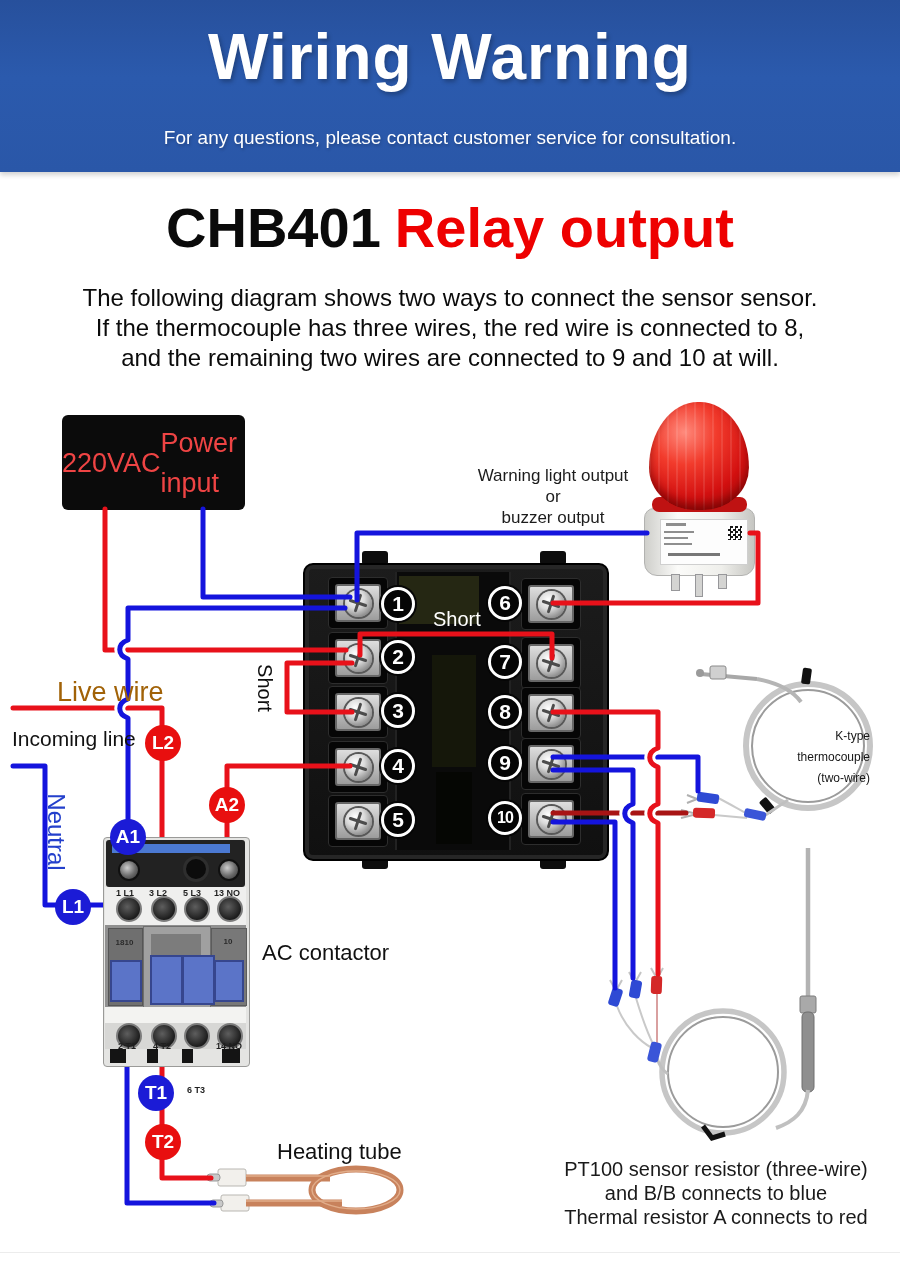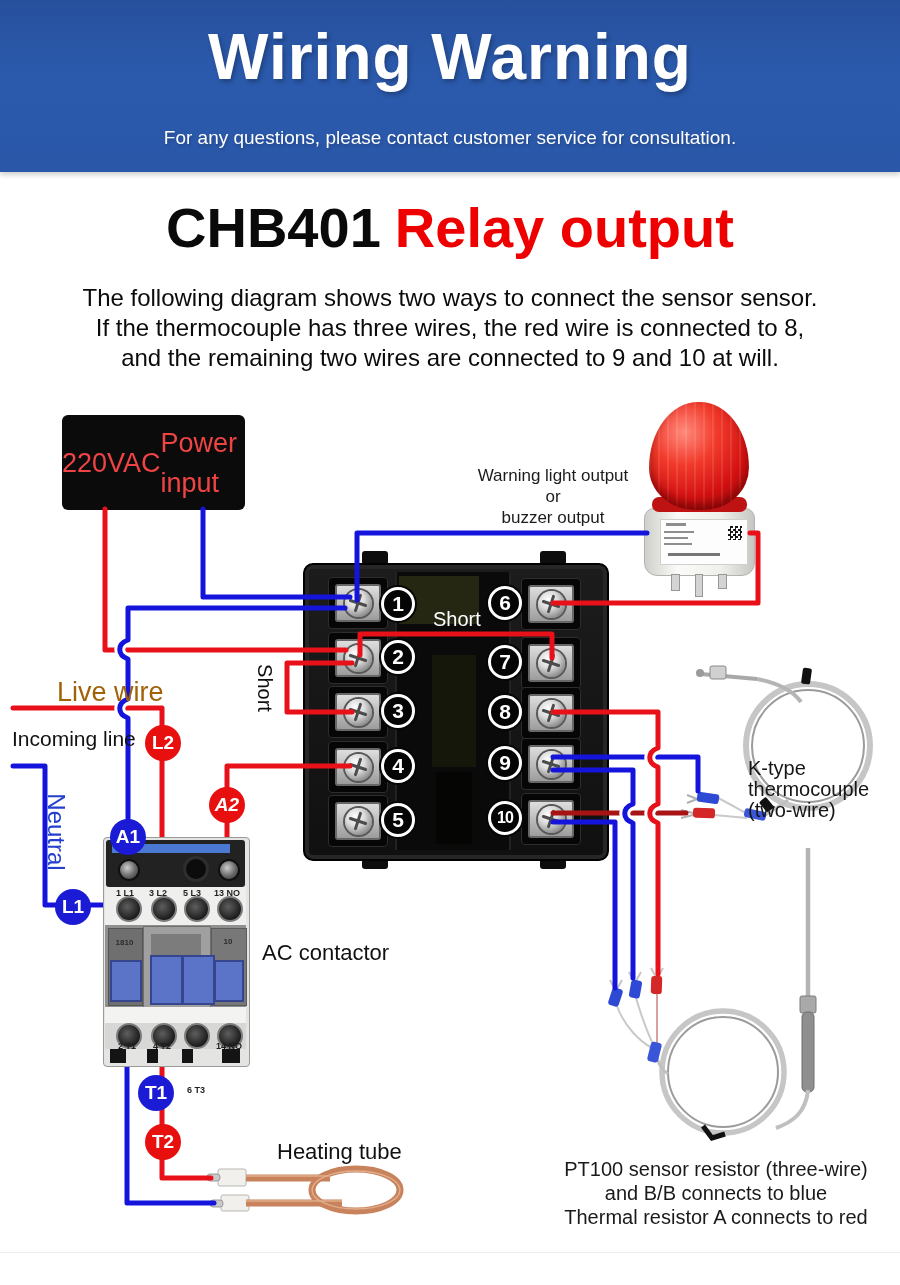--- a/index.html
+++ b/index.html
@@ -97,21 +97,21 @@
   .acpanel-text{font-size:8px;color:#2b2b2b;font-weight:bold;text-align:center;}
   
   .lbl{color:#111;}
   #live-wire{left:16px;top:677px;font-size:27px;color:#a16207;margin-left:41px;}
   #incoming-line{left:12px;top:727px;font-size:21px;}
   #neutral{left:56px;top:832px;transform:translate(-50%,-50%) rotate(90deg);
       font-size:24px;color:#2440cc;white-space:nowrap;}
   #warning-label{left:450px;top:465px;width:206px;text-align:center;font-size:17px;line-height:21px;color:#1c1c1c;}
   #ac-label{left:262px;top:940px;font-size:22px;}
   #heat-label{left:277px;top:1139px;font-size:22px;}
-  #ktype-label{left:748px;top:758px;width:122px;text-align:left;font-size:20px;line-height:21px;color:#161616;}
+  #ktype-label{left:748px;top:726px;width:122px;text-align:right;font-size:12px;line-height:21px;color:#161616;}
   #pt100-label{left:540px;top:1157px;width:352px;text-align:center;font-size:20px;line-height:24px;color:#1a1a1a;}
   #bottom-rule{left:0;top:1252px;width:900px;height:1px;background:#ececec;}
   svg.layer{position:absolute;left:0;top:0;pointer-events:none;}
 </style>
 </head>
 <body>
 
 <div id="page">
 
   <div id="header" class="abs">
@@ -353,21 +353,21 @@
   <div class="abs clabel" style="left:147px;top:1041px;">4 T2</div>
   <div class="abs clabel" style="left:181px;top:1041px;margin-top:44px;">6 T3</div>
   <div class="abs clabel" style="left:214px;top:1041px;">14 NO</div>
   <div class="abs ac-foot" style="left:110px;top:1049px;width:16px;height:14px;"></div>
   <div class="abs ac-foot" style="left:147px;top:1049px;width:11px;height:14px;"></div>
   <div class="abs ac-foot" style="left:182px;top:1049px;width:11px;height:14px;"></div>
   <div class="abs ac-foot" style="left:222px;top:1049px;width:18px;height:14px;"></div>
 
   <div class="abs node red" style="left:145px;top:725px;">L2</div>
   <div class="abs node blue" style="left:110px;top:819px;">A1</div>
-  <div class="abs node red" style="left:209px;top:787px;font-style:italic;">A2</div>
+  <div class="abs node red" style="left:209px;top:787px;">A2</div>
   <div class="abs node blue" style="left:55px;top:889px;">L1</div>
   <div class="abs node blue" style="left:110px;top:1075px;margin-left:28px;">T1</div>
   <div class="abs node red" style="left:145px;top:1124px;">T2</div>
 
   <div id="ktype-label" class="abs">
     <div>K-type</div>
     <div>thermocouple</div>
     <div>(two-wire)</div>
   </div>
   <div id="pt100-label" class="abs">

